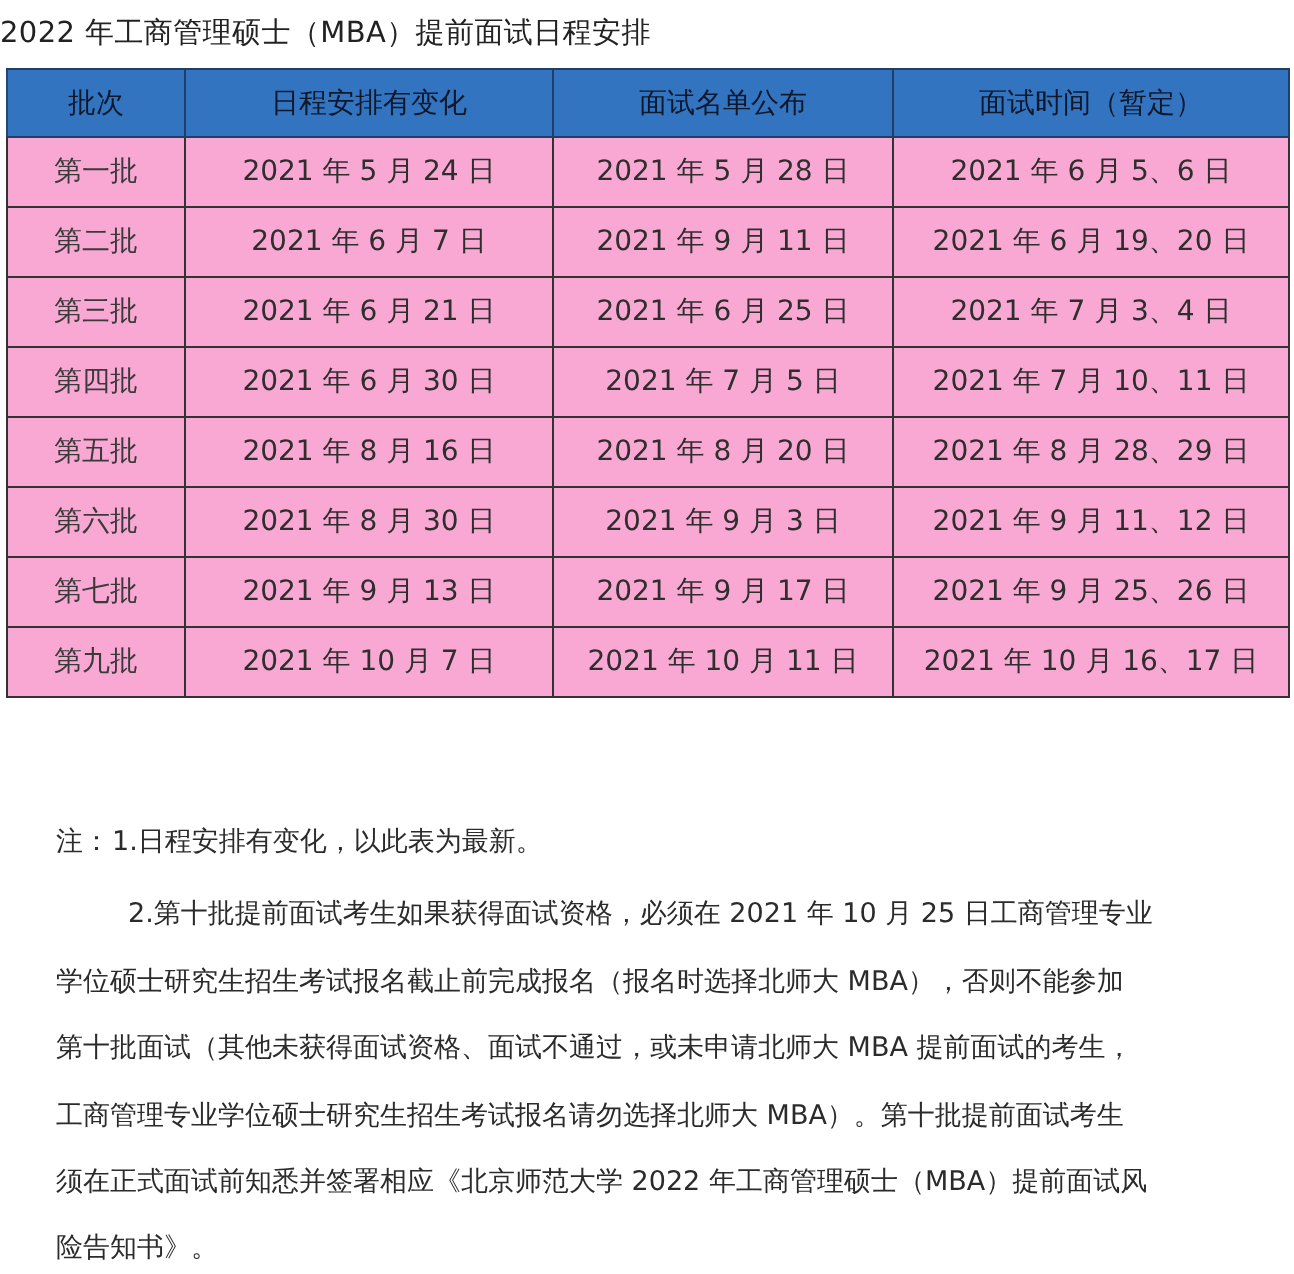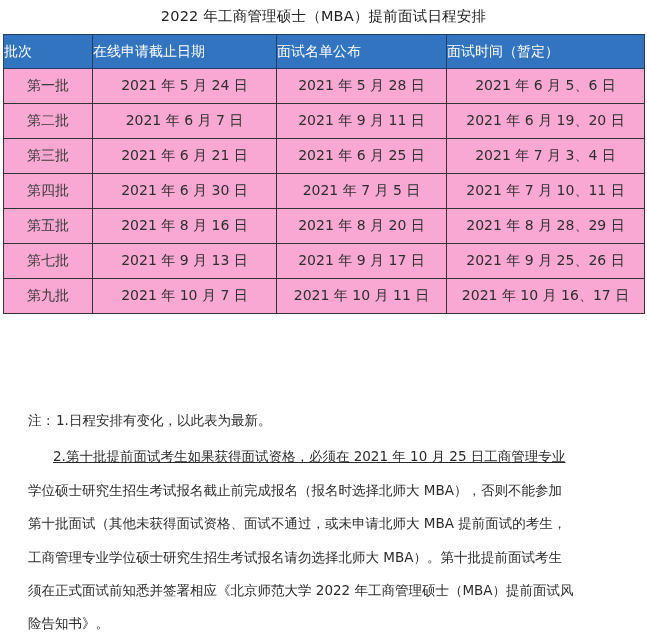--- a/index.html
+++ b/index.html
@@ -13,46 +13,45 @@
       position: relative;
       overflow: hidden;
       font-family: "DejaVu Sans", "Liberation Sans", sans-serif;
       color: #2b2b2b;
     }
     .doc-title {
       position: absolute;
       left: 0;
       top: 7px;
       width: 647px;
-      text-align: center;
       font-size: 14.5px;
       color: #222;
       letter-spacing: 0.2px;
     }
     table.schedule {
       position: absolute;
       left: 3px;
       top: 34px;
       width: 641px;
       border-collapse: collapse;
       table-layout: fixed;
     }
     table.schedule col.c1 { width: 89px; }
     table.schedule col.c2 { width: 184px; }
     table.schedule col.c3 { width: 170px; }
     table.schedule col.c4 { width: 198px; }
     table.schedule th {
       background: #3274c0;
-      color: #ffffff;
+      color: #0f172a;
       font-weight: normal;
       font-size: 14px;
       height: 33px;
       border: 1px solid #1f3f66;
       border-left-color: #24466f;
-      text-align: left;
+      text-align: center;
       padding: 0;
     }
     table.schedule td {
       height: 34px;
       border: 1.5px solid #333333;
       text-align: center;
       font-size: 14px;
       color: #2e2e2e;
       padding: 0;
       background: #f9a8d4;
@@ -81,21 +80,21 @@
 <table class="schedule">
   <colgroup>
     <col class="c1">
       <col class="c2">
       <col class="c3">
       <col class="c4">
   </colgroup>
   <thead>
     <tr>
       <th>批次</th>
-      <th>在线申请截止日期</th>
+      <th>日程安排有变化</th>
       <th>面试名单公布</th>
       <th>面试时间（暂定）</th>
     </tr>
   </thead>
   <tbody>
     <tr>
       <td class="batch">第一批</td>
       <td>2021 年 5 月 24 日</td>
       <td>2021 年 5 月 28 日</td>
       <td>2021 年 6 月 5、6 日</td>
@@ -118,36 +117,42 @@
       <td>2021 年 7 月 5 日</td>
       <td>2021 年 7 月 10、11 日</td>
     </tr>
     <tr>
       <td class="batch">第五批</td>
       <td>2021 年 8 月 16 日</td>
       <td>2021 年 8 月 20 日</td>
       <td>2021 年 8 月 28、29 日</td>
     </tr>
     <tr>
+      <td class="batch">第六批</td>
+      <td>2021 年 8 月 30 日</td>
+      <td>2021 年 9 月 3 日</td>
+      <td>2021 年 9 月 11、12 日</td>
+    </tr>
+    <tr>
       <td class="batch">第七批</td>
       <td>2021 年 9 月 13 日</td>
       <td>2021 年 9 月 17 日</td>
       <td>2021 年 9 月 25、26 日</td>
     </tr>
     <tr>
       <td class="batch">第九批</td>
       <td>2021 年 10 月 7 日</td>
       <td>2021 年 10 月 11 日</td>
       <td>2021 年 10 月 16、17 日</td>
     </tr>
   </tbody>
 </table>
 
 <div class="notes">
   <span class="note-line" style="left:28px; top:0px;">注：</span>
   <span class="note-line" style="left:56px; top:0px;">1.日程安排有变化，以此表为最新。</span>
-  <span class="note-line" style="left:53px; top:36px;text-decoration:underline;">2.第十批提前面试考生如果获得面试资格，必须在 2021 年 10 月 25 日工商管理专业</span>
+  <span class="note-line" style="left:64px; top:36px;">2.第十批提前面试考生如果获得面试资格，必须在 2021 年 10 月 25 日工商管理专业</span>
   <span class="note-line" style="left:28px; top:70px;">学位硕士研究生招生考试报名截止前完成报名（报名时选择北师大 MBA），否则不能参加</span>
   <span class="note-line" style="left:28px; top:103px;text-align:center;">第十批面试（其他未获得面试资格、面试不通过，或未申请北师大 MBA 提前面试的考生，</span>
   <span class="note-line" style="left:28px; top:137px;">工商管理专业学位硕士研究生招生考试报名请勿选择北师大 MBA）。第十批提前面试考生</span>
   <span class="note-line" style="left:28px; top:170px;">须在正式面试前知悉并签署相应《北京师范大学 2022 年工商管理硕士（MBA）提前面试风</span>
   <span class="note-line" style="left:28px; top:203px;">险告知书》。</span>
 </div>
 
 </body></html>

